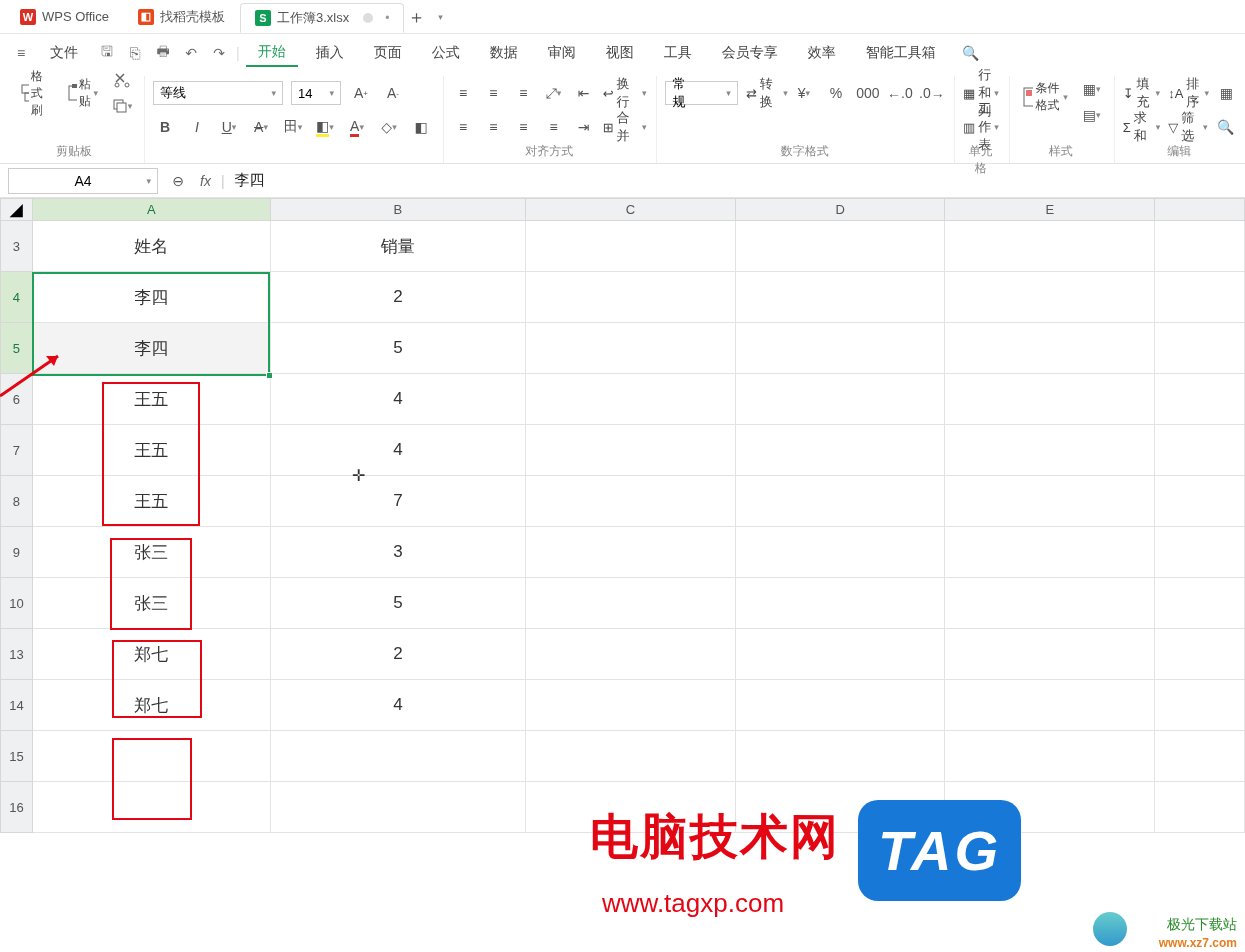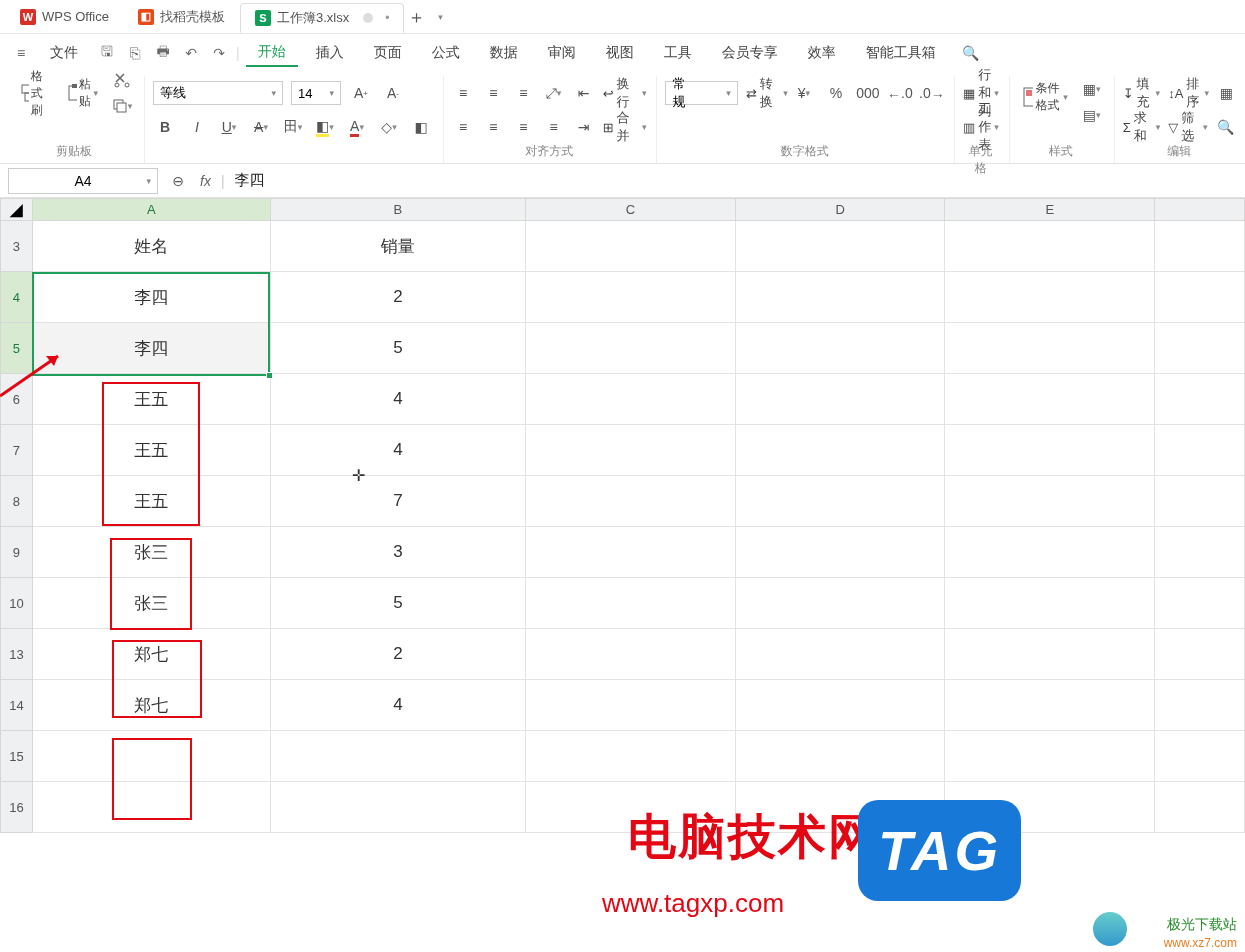--- a/index.html
+++ b/index.html
@@ -60,25 +60,25 @@
   .selbox { position: absolute; border: 2px solid #1e9f5a; pointer-events: none; }
   .selhandle { position: absolute; width: 7px; height: 7px; background: #1e9f5a; border: 1px solid #fff; }
 
   
   .redbox { position: absolute; border: 2px solid #e30613; pointer-events: none; }
 
   
   .cursor-cross { position: absolute; font-size: 16px; color: #333; pointer-events: none; }
 
   
-  .wm1 { position: absolute; color: #e30613; font-weight: 900; font-size: 48px; letter-spacing: 2px; margin-left: 38px; }
+  .wm1 { position: absolute; color: #e30613; font-weight: 900; font-size: 48px; letter-spacing: 2px; }
   .wm1b { position: absolute; color: #e30613; font-weight: 500; font-size: 26px; }
   .wmtag { position: absolute; background: #1878d8; color: #fff; font-weight: 900; font-size: 56px; padding: 18px 20px; border-radius: 20px; letter-spacing: 3px; font-style: italic; }
   .wm2 { position: absolute; right: 8px; bottom: 18px; font-size: 14px; color: #2a8c2a; }
-  .wm2b { position: absolute; right: 8px; bottom: 2px; font-size: 12px; color: #e67e22; }
+  .wm2b { position: absolute; right: 8px; bottom: 2px; font-size: 12px; color: #e67e22; font-weight: bold; }
   .wm2icon { position: absolute; right: 118px; bottom: 6px; width: 34px; height: 34px; border-radius: 50%; background: linear-gradient(#6cc, #39c); }
 
   svg { display: block; }
 </style>
 </head>
 <body>
 
 <div class="titlebar">
   <div class="apptab">
     <span class="icon wps-ic">W</span>

